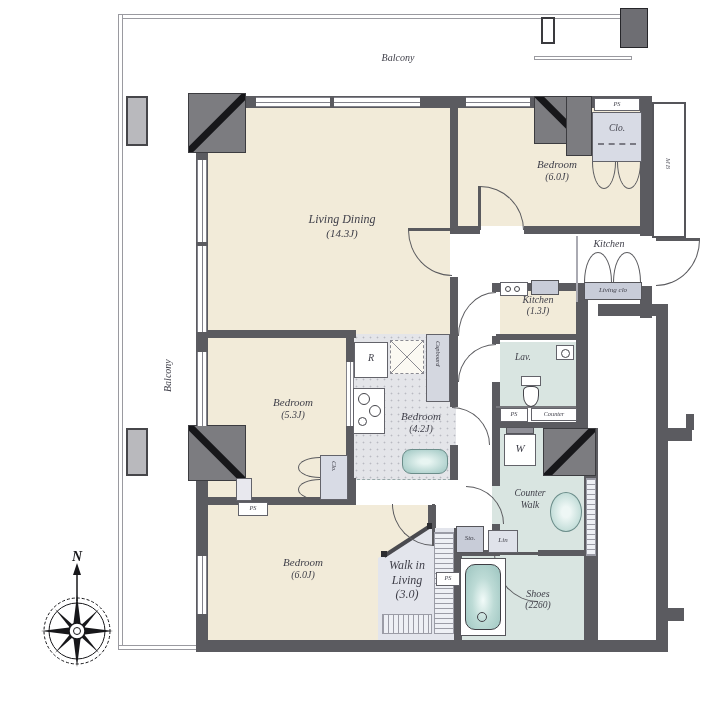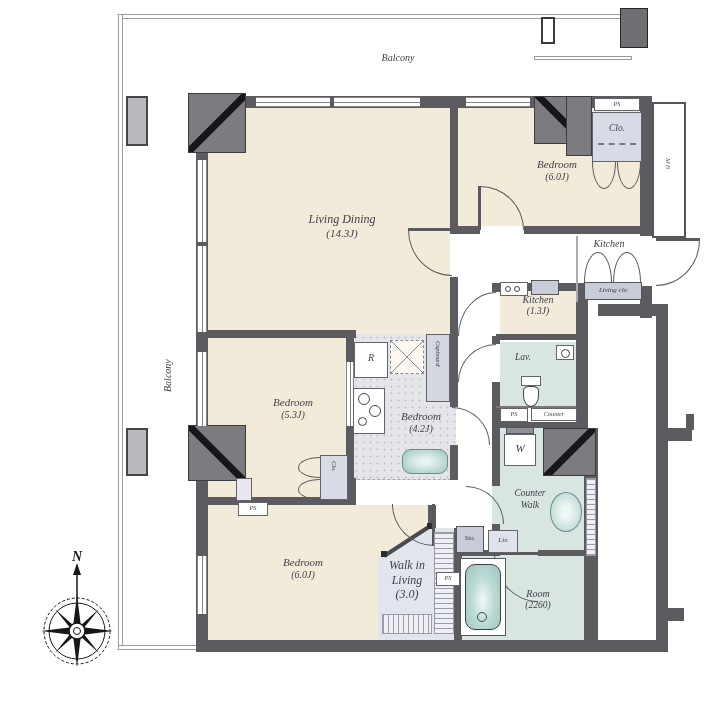--- a/index.html
+++ b/index.html
@@ -213,21 +213,21 @@
     <div class="lbl s7" style="left:0;top:7px;width:26px;">Sto.</div>
   </div>
   <div class="abs" style="left:488px;top:530px;width:30px;height:23px;background:#dfe2ea;border:1px solid #63636a;box-sizing:border-box;">
     <div class="lbl s7" style="left:0;top:5px;width:28px;">Lin</div>
   </div>
 
   <div class="abs" style="left:460px;top:558px;width:46px;height:78px;background:#fff;border:1.5px solid #55555a;box-sizing:border-box;"></div>
   <div class="abs" style="left:465px;top:564px;width:36px;height:66px;border:1.5px solid #3e3e44;border-radius:10px;box-sizing:border-box;background:radial-gradient(ellipse at 50% 55%,#f2fbf9 0%,#bddbd6 45%,#9cc4bf 100%);"></div>
   <div class="circ" style="left:477px;top:612px;width:10px;height:10px;background:transparent;"></div>
   <div class="lbl" style="left:506px;top:588px;width:64px;">
-    <div class="s10">Room</div>
+    <div class="s10">Shoes</div>
     <div class="s9">(2260)</div>
   </div>
 
   <div class="ladder-v" style="left:434px;top:532px;width:20px;height:102px;"></div>
   <div class="ladder-h" style="left:382px;top:614px;width:50px;height:20px;"></div>
   <div class="lbl" style="left:380px;top:558px;width:54px;font-size:12px;">
     <div>Walk in</div>
     <div>Living</div>
     <div>(3.0)</div>
   </div>

